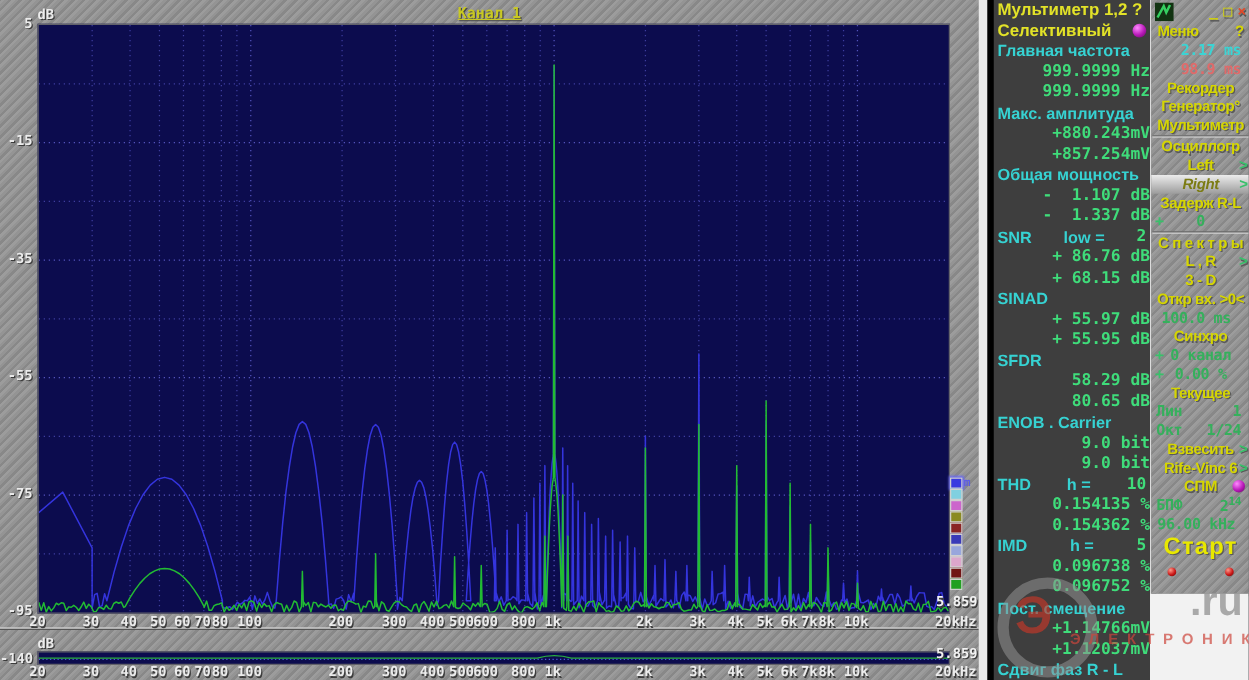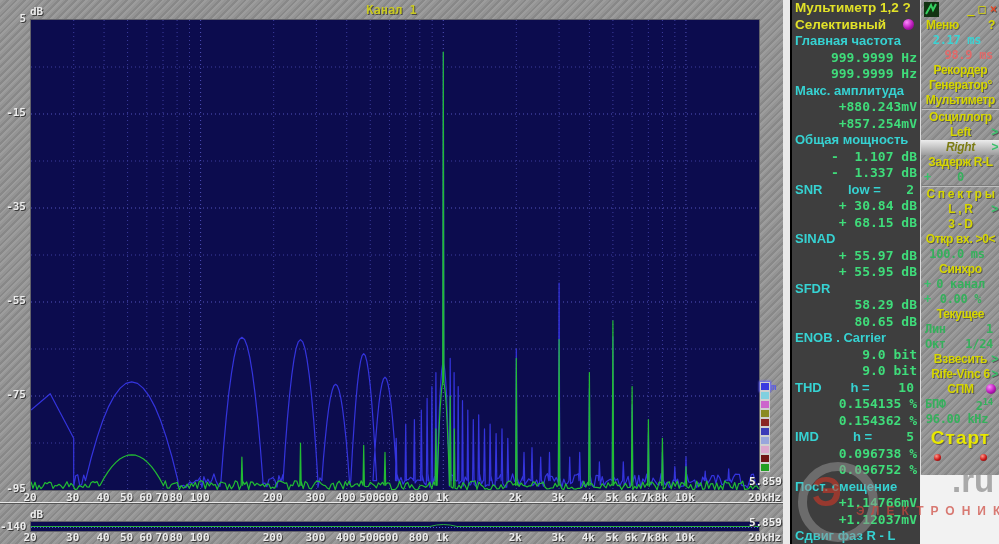--- a/index.html
+++ b/index.html
@@ -1,35 +1,35 @@
 <!DOCTYPE html>
 <html><head>
 <meta charset="utf-8">
 <style>
   html,body{margin:0;padding:0;background:#666;}
   #root{position:relative;width:999px;height:544px;overflow:hidden;
         font-family:"Liberation Sans",sans-serif;background:#8f8f8f;}
   .chrome{background:repeating-linear-gradient(315deg,#9c9c9c 0 2px,#888 2px 4px,#949494 4px 6px);}
   .win-title{position:absolute;top:3px;left:0;width:100%;text-align:center;
-        font:bold 12px "DejaVu Sans Mono",monospace;color:#c9c922;text-shadow:1px 1px 0 #4a4a4a;}
+        font:bold 12px "DejaVu Sans Mono",monospace;color:#c9c922;text-shadow:1px 1px 0 #4a4a4a;text-decoration:underline;}
   .axis-label{position:absolute;font:bold 11px "DejaVu Sans Mono",monospace;color:#ececec;text-shadow:1px 1px 0 #3c3c3c;}
   .ylab{width:26px;text-align:right;}
   .xlab{transform:translateX(-50%);white-space:nowrap;}
   #plot1{position:absolute;left:30px;top:19px;width:728px;height:470px;background:#0c0c4e;border:1px solid #62626a;}
   #plot2{position:absolute;left:30px;top:17px;width:728px;height:9px;background:#0c0c4e;border:1px solid #62626a;}
   svg{display:block}
   .gmin{stroke:#3d3d9e;stroke-width:1;stroke-dasharray:1,3;}
   .gmaj{stroke:#5353bc;stroke-width:1;stroke-dasharray:1,3;}
   .trace{fill:none;stroke-width:1.2;stroke-linejoin:round;}
   #legend{position:absolute;left:760px;top:382px;width:12px;}
   .swatch{width:8px;height:7px;border:1px solid #cfcfcf;margin-bottom:0px;}
   .res-label{position:absolute;font:bold 11px "DejaVu Sans Mono",monospace;color:#f2f2f2;text-shadow:1px 1px 0 #3c3c3c;margin-left:37px;}
   
   #meas{position:absolute;left:790px;top:0;width:130px;height:544px;background:#3e3e3e;
-        border-left:2px solid #000000;display:flex;flex-direction:column;}
+        border-left:5px solid #000000;display:flex;flex-direction:column;}
   .m-row{height:16.5px;line-height:16.5px;flex:0 0 16.5px;white-space:pre;overflow:visible;}
   .m-title{color:#e2e228;font:bold 13.5px "Liberation Sans",sans-serif;padding-left:3px;}
   .m-mode{display:flex;justify-content:space-between;align-items:center;padding:0 8px 0 3px;
         color:#e2e228;font:bold 13.5px "Liberation Sans",sans-serif;}
   .m-label{color:#36d2d2;font:bold 13px "Liberation Sans",sans-serif;padding-left:3px;}
   .m-3part{display:flex;justify-content:space-between;padding:0 8px 0 3px;}
   .m-3part .p1{color:#36d2d2;font:bold 13px "Liberation Sans",sans-serif;}
   .m-3part .p2{color:#36d2d2;font:bold 13px "Liberation Sans",sans-serif;}
   .m-3part .p3{color:#3fdc7a;font:bold 13px "DejaVu Sans Mono",monospace;}
   .m-val{color:#3fdc7a;font:bold 13px "DejaVu Sans Mono",monospace;text-align:right;padding-right:5px;}
@@ -38,21 +38,21 @@
   #side{position:absolute;left:920px;top:0;width:79px;height:475px;display:flex;flex-direction:column;
         border-left:1px solid #dcdcdc;border-bottom:2px solid #555;}
   .s-titlebar{height:18px;flex:0 0 18px;display:flex;align-items:center;padding:0 3px;}
   .s-winbtn{font:bold 12px "DejaVu Sans Mono",monospace;margin-left:4px;color:#d6d600;text-shadow:1px 1px 0 #555;}
   .s-winbtn.close{color:#e04a2a;}
   .s-row{height:15px;line-height:15px;flex:0 0 15px;text-align:center;position:relative;
         font:bold 12px "Liberation Sans",sans-serif;color:#d6d600;text-shadow:1px 1px 0 #5a5a5a;letter-spacing:-0.3px;white-space:nowrap;}
   .s-row .arrow{position:absolute;right:2px;top:0;color:#38c06a;}
   .s-active{background:linear-gradient(#ececec,#9c9c9c);color:#7c7c14;text-shadow:none;font-style:italic;}
   .s-green{color:#35b05c;font:bold 12px "DejaVu Sans Mono",monospace;text-shadow:none;}
-  .s-cyan{color:#3ad4d4;font:bold 12px "DejaVu Sans Mono",monospace;padding-right:7px;text-shadow:none;}
+  .s-cyan{color:#3ad4d4;font:bold 12px "DejaVu Sans Mono",monospace;text-align:right;padding-right:7px;text-shadow:none;}
   .s-red{color:#e06a6a;font:bold 12px "DejaVu Sans Mono",monospace;text-align:right;padding-right:7px;text-shadow:none;}
   .s-vgreen{padding-right:7px;}
   .s-sep{height:2px;flex:0 0 2px;background:linear-gradient(#5a5a5a,#e0e0e0);margin:0 1px;}
   .s-menu{display:flex;justify-content:space-between;padding:0 5px;}
   .s-kv{display:flex;justify-content:space-between;padding:0 7px 0 4px;}
   .s-plus{position:absolute;left:3px;color:#38c06a;}
   .s-start{height:24px;line-height:24px;flex:0 0 24px;font:bold 19px "Liberation Sans",sans-serif;color:#e8e800;letter-spacing:1px;}
   .s-leds{height:12px;flex:0 0 12px;display:flex;justify-content:space-between;padding:0 13px;align-items:center;}
   .rled{width:7px;height:7px;border-radius:50%;background:radial-gradient(circle at 35% 30%,#ff9a8a,#cc1818 55%,#5c0808);}
   #gap{position:absolute;left:783px;top:0;width:7px;height:544px;background:#e9e9e9;}
@@ -212,21 +212,21 @@
       <div class="m-row m-label">Главная частота</div>
       <div class="m-row m-val">999.9999 Hz</div>
       <div class="m-row m-val">999.9999 Hz</div>
       <div class="m-row m-label">Макс. амплитуда</div>
       <div class="m-row m-val">+880.243mV</div>
       <div class="m-row m-val">+857.254mV</div>
       <div class="m-row m-label">Общая мощность</div>
       <div class="m-row m-val">-  1.107 dB</div>
       <div class="m-row m-val">-  1.337 dB</div>
       <div class="m-row m-3part"><span class="p1">SNR</span><span class="p2">low =</span><span class="p3">2</span></div>
-      <div class="m-row m-val">+ 30.84 dB</div>
+      <div class="m-row m-val">+ 86.76 dB</div>
       <div class="m-row m-val">+ 68.15 dB</div>
       <div class="m-row m-label">SINAD</div>
       <div class="m-row m-val">+ 55.97 dB</div>
       <div class="m-row m-val">+ 55.95 dB</div>
       <div class="m-row m-label">SFDR</div>
       <div class="m-row m-val">58.29 dB</div>
       <div class="m-row m-val">80.65 dB</div>
       <div class="m-row m-label">ENOB . Carrier</div>
       <div class="m-row m-val">9.0 bit</div>
       <div class="m-row m-val">9.0 bit</div>

